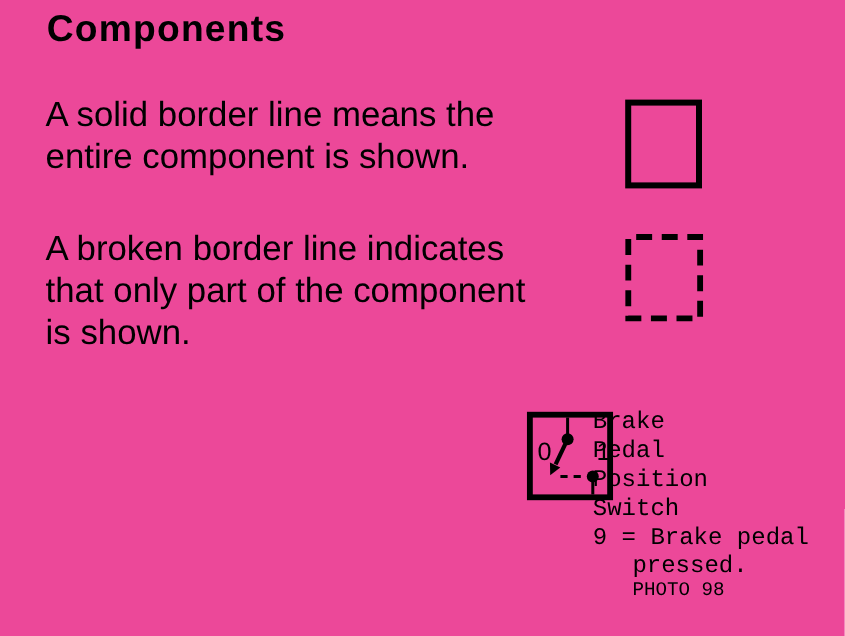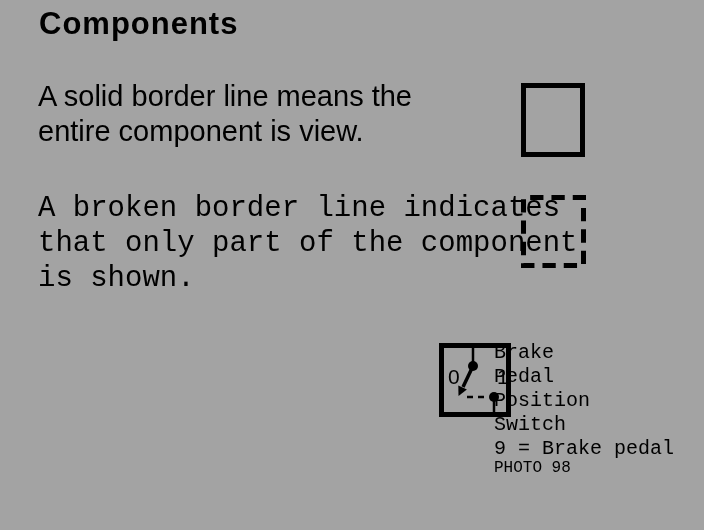--- a/index.html
+++ b/index.html
@@ -4,21 +4,21 @@
 <style>
   html, body {
     margin: 0;
     padding: 0;
     background: #ffffff;
   }
   .page {
     position: relative;
     width: 704px;
     height: 530px;
-    background: #a3a3a3;
+    background: #ec4899;
     color: #000000;
     font-family: "Liberation Sans", sans-serif;
     overflow: hidden;
   }
   .page-title {
     position: absolute;
     left: 39px;
     top: 6px;
     margin: 0;
     font-size: 31px;
@@ -28,21 +28,21 @@
     white-space: pre-line;
   }
   .body-text {
     position: absolute;
     left: 38px;
     font-size: 29px;
     line-height: 35px;
     white-space: pre-line;
   }
   .p1 { top: 79px; }
-  .p2 { top: 191px; font-family: Liberation Mono, monospace; }
+  .p2 { top: 191px; }
   .p3 { top: 339px; width: 400px; }
   .solid-box {
     position: absolute;
     left: 521px;
     top: 83px;
     width: 54px;
     height: 64px;
     border: 5px solid #000000;
   }
   .dashed-box {
@@ -72,31 +72,32 @@
   .switch-name {
     white-space: pre-line;
   }
   .note-line2 {
     padding-left: 33px;
   }
   .photo-ref {
     font-size: 16px;
     line-height: 20px;
     margin-top: -3px;
+    margin-left: 33px;
   }
 </style>
 </head>
 <body>
 
 <div class="page">
 
   <h1 class="page-title">Components</h1>
 
   <div class="body-text p1">A solid border line means the
-entire component is view.</div>
+entire component is shown.</div>
 
   <div class="solid-box"></div>
 
   <div class="body-text p2">A broken border line indicates
 that only part of the component
 is shown.</div>
 
   <svg class="dashed-box" width="65" height="73" viewBox="0 0 65 73">
     <rect x="2.5" y="2.5" width="60" height="68" fill="none" stroke="#000000" stroke-width="5" stroke-dasharray="13.3 8" stroke-dashoffset="-6.65"></rect>
   </svg>
@@ -114,16 +115,17 @@
     <text x="9" y="40.5">0</text>
     <text x="58" y="40.5">1</text>
   </svg>
 
   <div class="switch-caption">
     <div class="switch-name">Brake
 Pedal
 Position
 Switch</div>
     <div class="note-line1">9 = Brake pedal</div>
+    <div class="note-line2">pressed.</div>
     <div class="photo-ref">PHOTO 98</div>
   </div>
 
 </div>
 
 </body></html>

